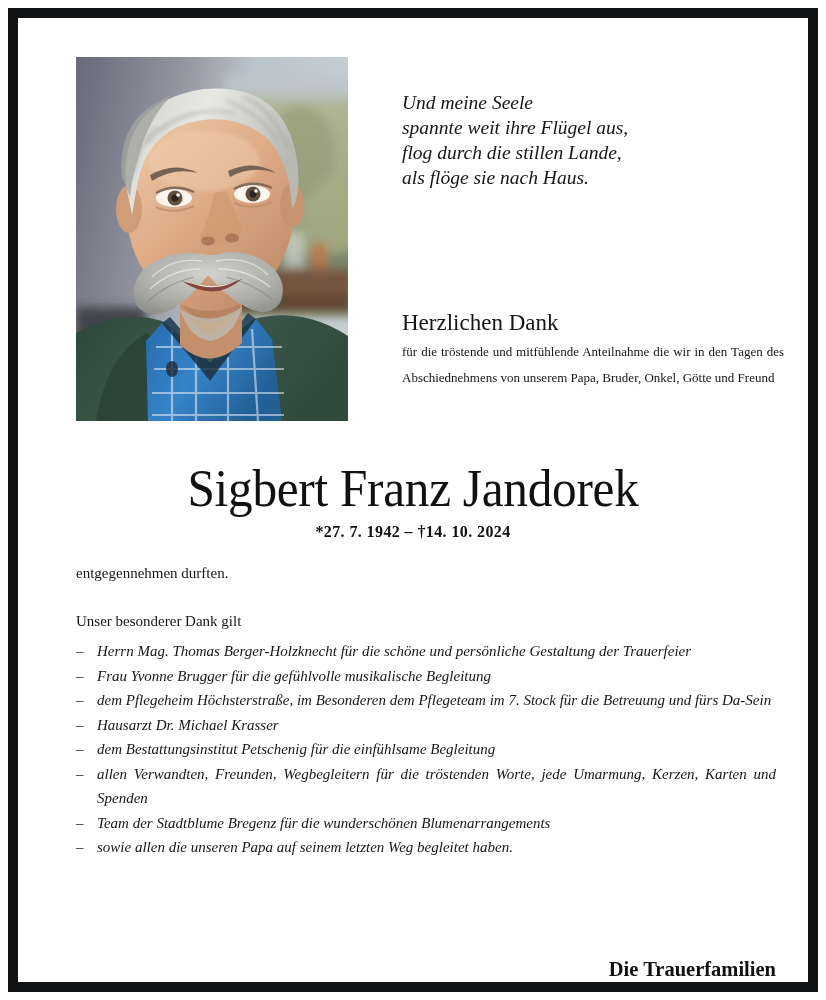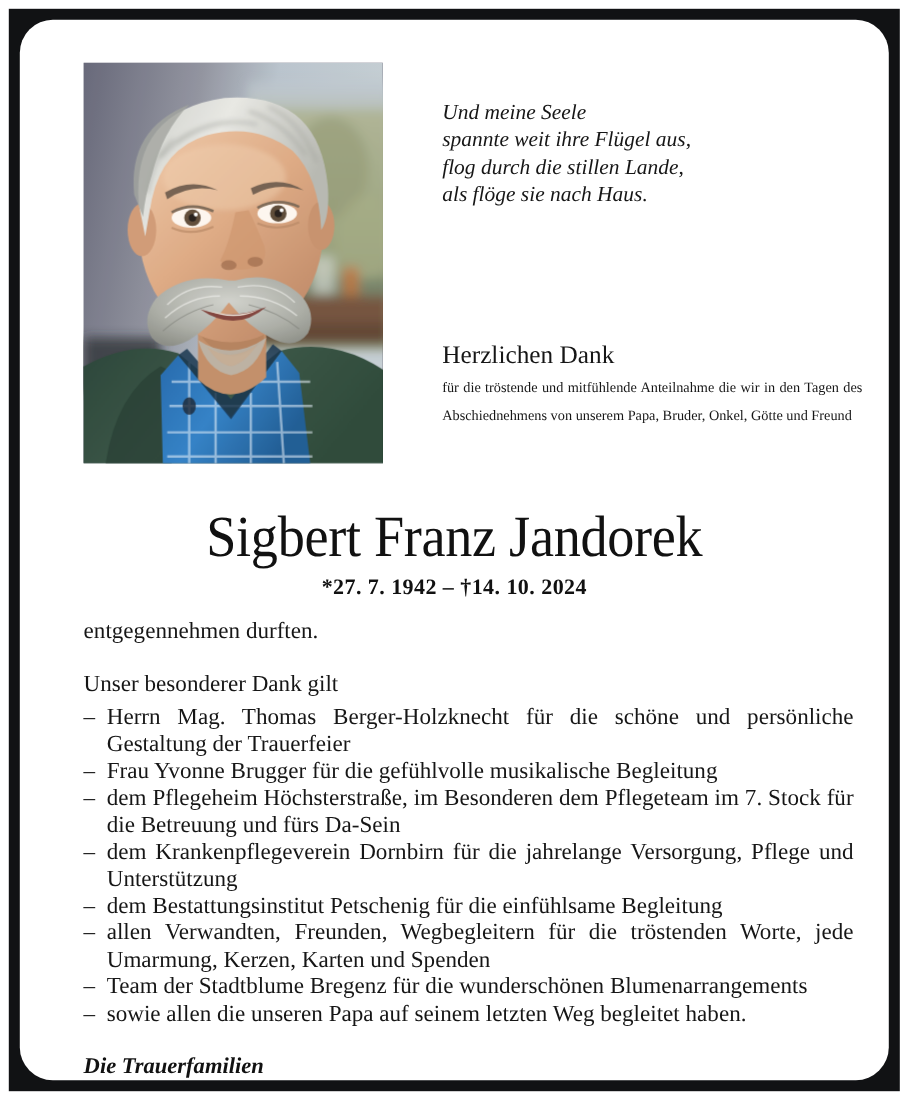--- a/index.html
+++ b/index.html
@@ -26,21 +26,20 @@
     box-sizing: border-box;
   }
   .notice-inner {
     position: absolute;
     left: 10px;
     top: 10px;
     right: 10px;
     bottom: 10px;
     background: #ffffff;
     overflow: hidden;
-    border-radius: 30px;
   }
 
   
   .photo {
     position: absolute;
     left: 58px;
     top: 39px;
     width: 272px;
     height: 364px;
     overflow: hidden;
@@ -96,69 +95,69 @@
     letter-spacing: -0.3px;
     transform: scaleX(0.93);
     color: #111111;
   }
   .dates {
     position: absolute;
     left: 0;
     top: 505px;
     width: 790px;
     text-align: center;
-    font-size: 20px;
+    font-size: 16px;
     font-weight: bold;
     letter-spacing: 0.4px;
     color: #111111;
   }
 
   
   .body-block {
     position: absolute;
     left: 58px;
     top: 543px;
     width: 700px;
-    font-size: 21px;
+    font-size: 15px;
     line-height: 24.5px;
     color: #161616;
   }
   .line-plain { margin: 0; }
   .gap-1 { height: 23px; }
   .gap-2 { height: 6px; }
 
   ul.thanks-list {
     list-style: none;
     margin: 0;
     padding: 0;
+    font-style: italic;
   }
   ul.thanks-list li {
     position: relative;
     padding-left: 21px;
     margin: 0;
     text-align: justify;
     text-align-last: left;
   }
   ul.thanks-list li::before {
     content: "\2013";
     position: absolute;
     left: 0;
     top: 0;
   }
 
   .signature {
     position: absolute;
     left: 58px;
     top: 940px;
     width: 700px;
-    text-align: left;
+    text-align: right;
     font-size: 20.5px;
     font-weight: bold;
     color: #111111;
-    font-style: italic;
   }
 </style>
 </head>
 <body>
 
 <div class="notice">
   <div class="notice-inner">
 
     <div class="photo">
       <svg class="photo-svg" viewBox="0 0 272 364" preserveAspectRatio="none">
@@ -315,21 +314,21 @@
 
     <div class="body-block">
       <p class="line-plain">entgegennehmen durften.</p>
       <div class="gap-1"></div>
       <p class="line-plain">Unser besonderer Dank gilt</p>
       <div class="gap-2"></div>
       <ul class="thanks-list">
         <li>Herrn Mag. Thomas Berger-Holzknecht für die schöne und persönliche Gestaltung der Trauerfeier</li>
         <li>Frau Yvonne Brugger für die gefühlvolle musikalische Begleitung</li>
         <li>dem Pflegeheim Höchsterstraße, im Besonderen dem Pflegeteam im 7. Stock für die Betreuung und fürs Da-Sein</li>
-        <li>dem Krankenpflegeverein Dornbirn für die jahrelange Versorgung, Pflege und Unterstützung</li>
+        <li>Hausarzt Dr. Michael Krasser</li>
         <li>dem Bestattungsinstitut Petschenig für die einfühlsame Begleitung</li>
         <li>allen Verwandten, Freunden, Wegbegleitern für die tröstenden Worte, jede Umarmung, Kerzen, Karten und Spenden</li>
         <li>Team der Stadtblume Bregenz für die wunderschönen Blumenarrangements</li>
         <li>sowie allen die unseren Papa auf seinem letzten Weg begleitet haben.</li>
       </ul>
     </div>
 
     <div class="signature">Die Trauerfamilien</div>
 
   </div>

